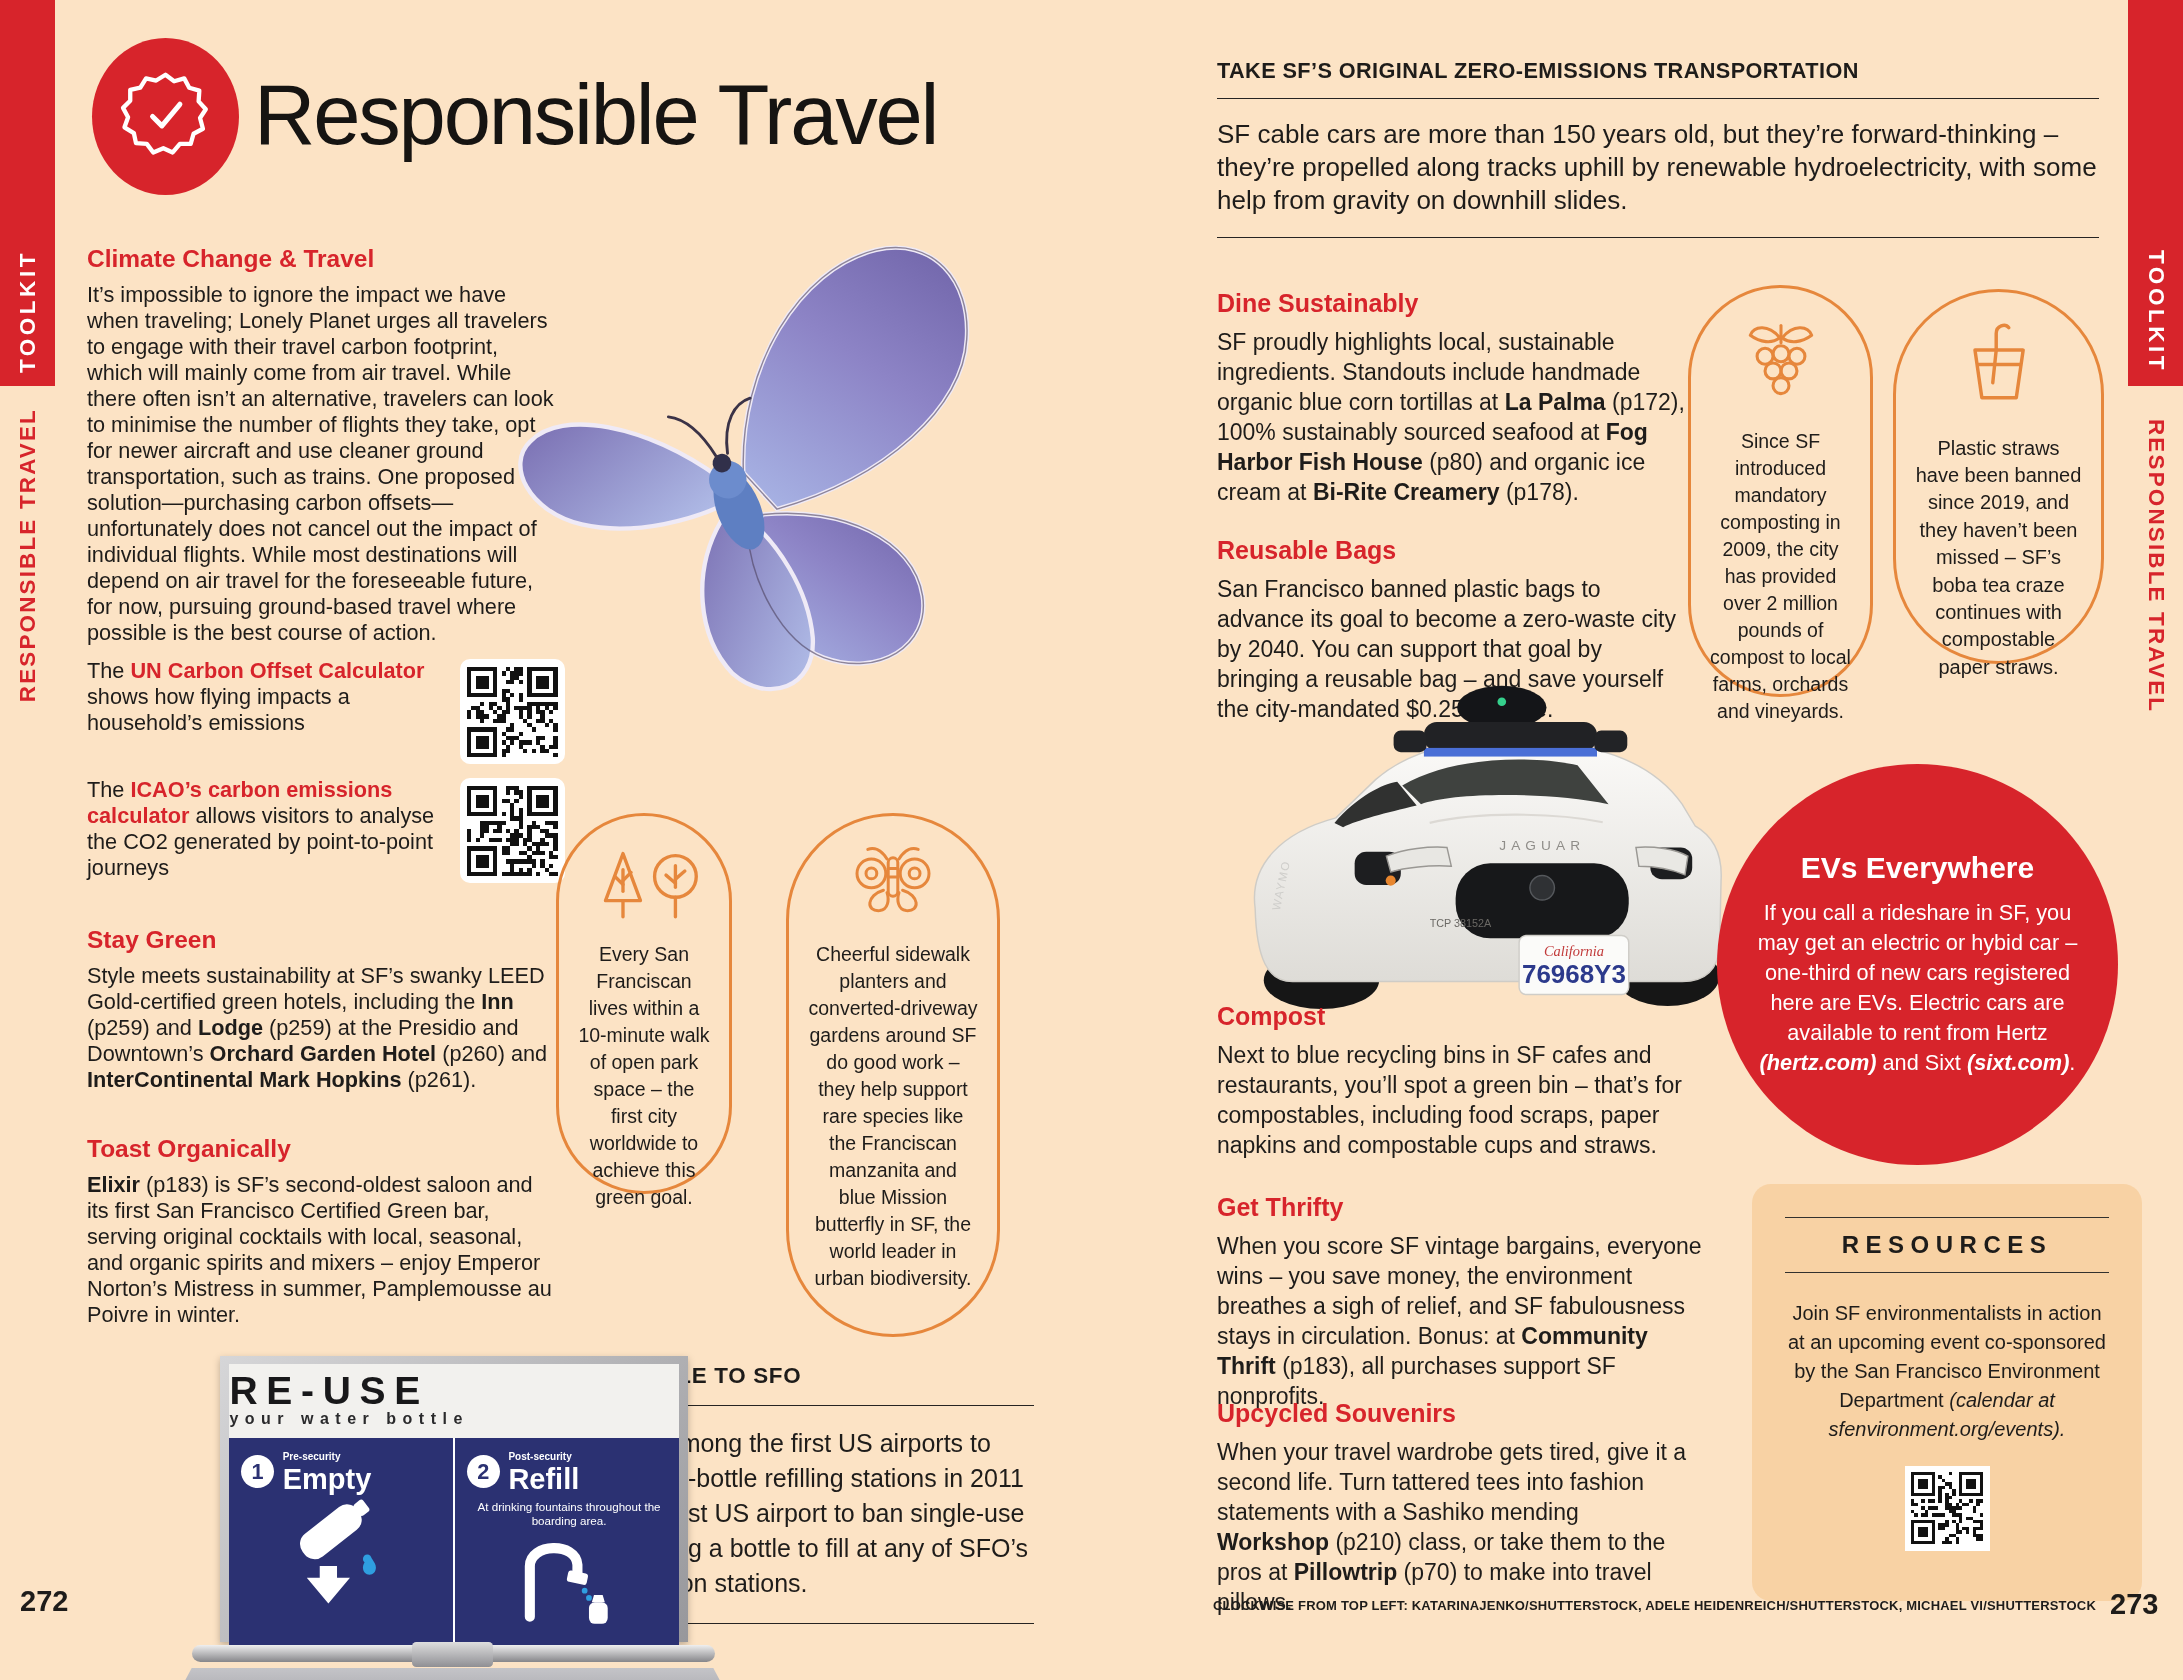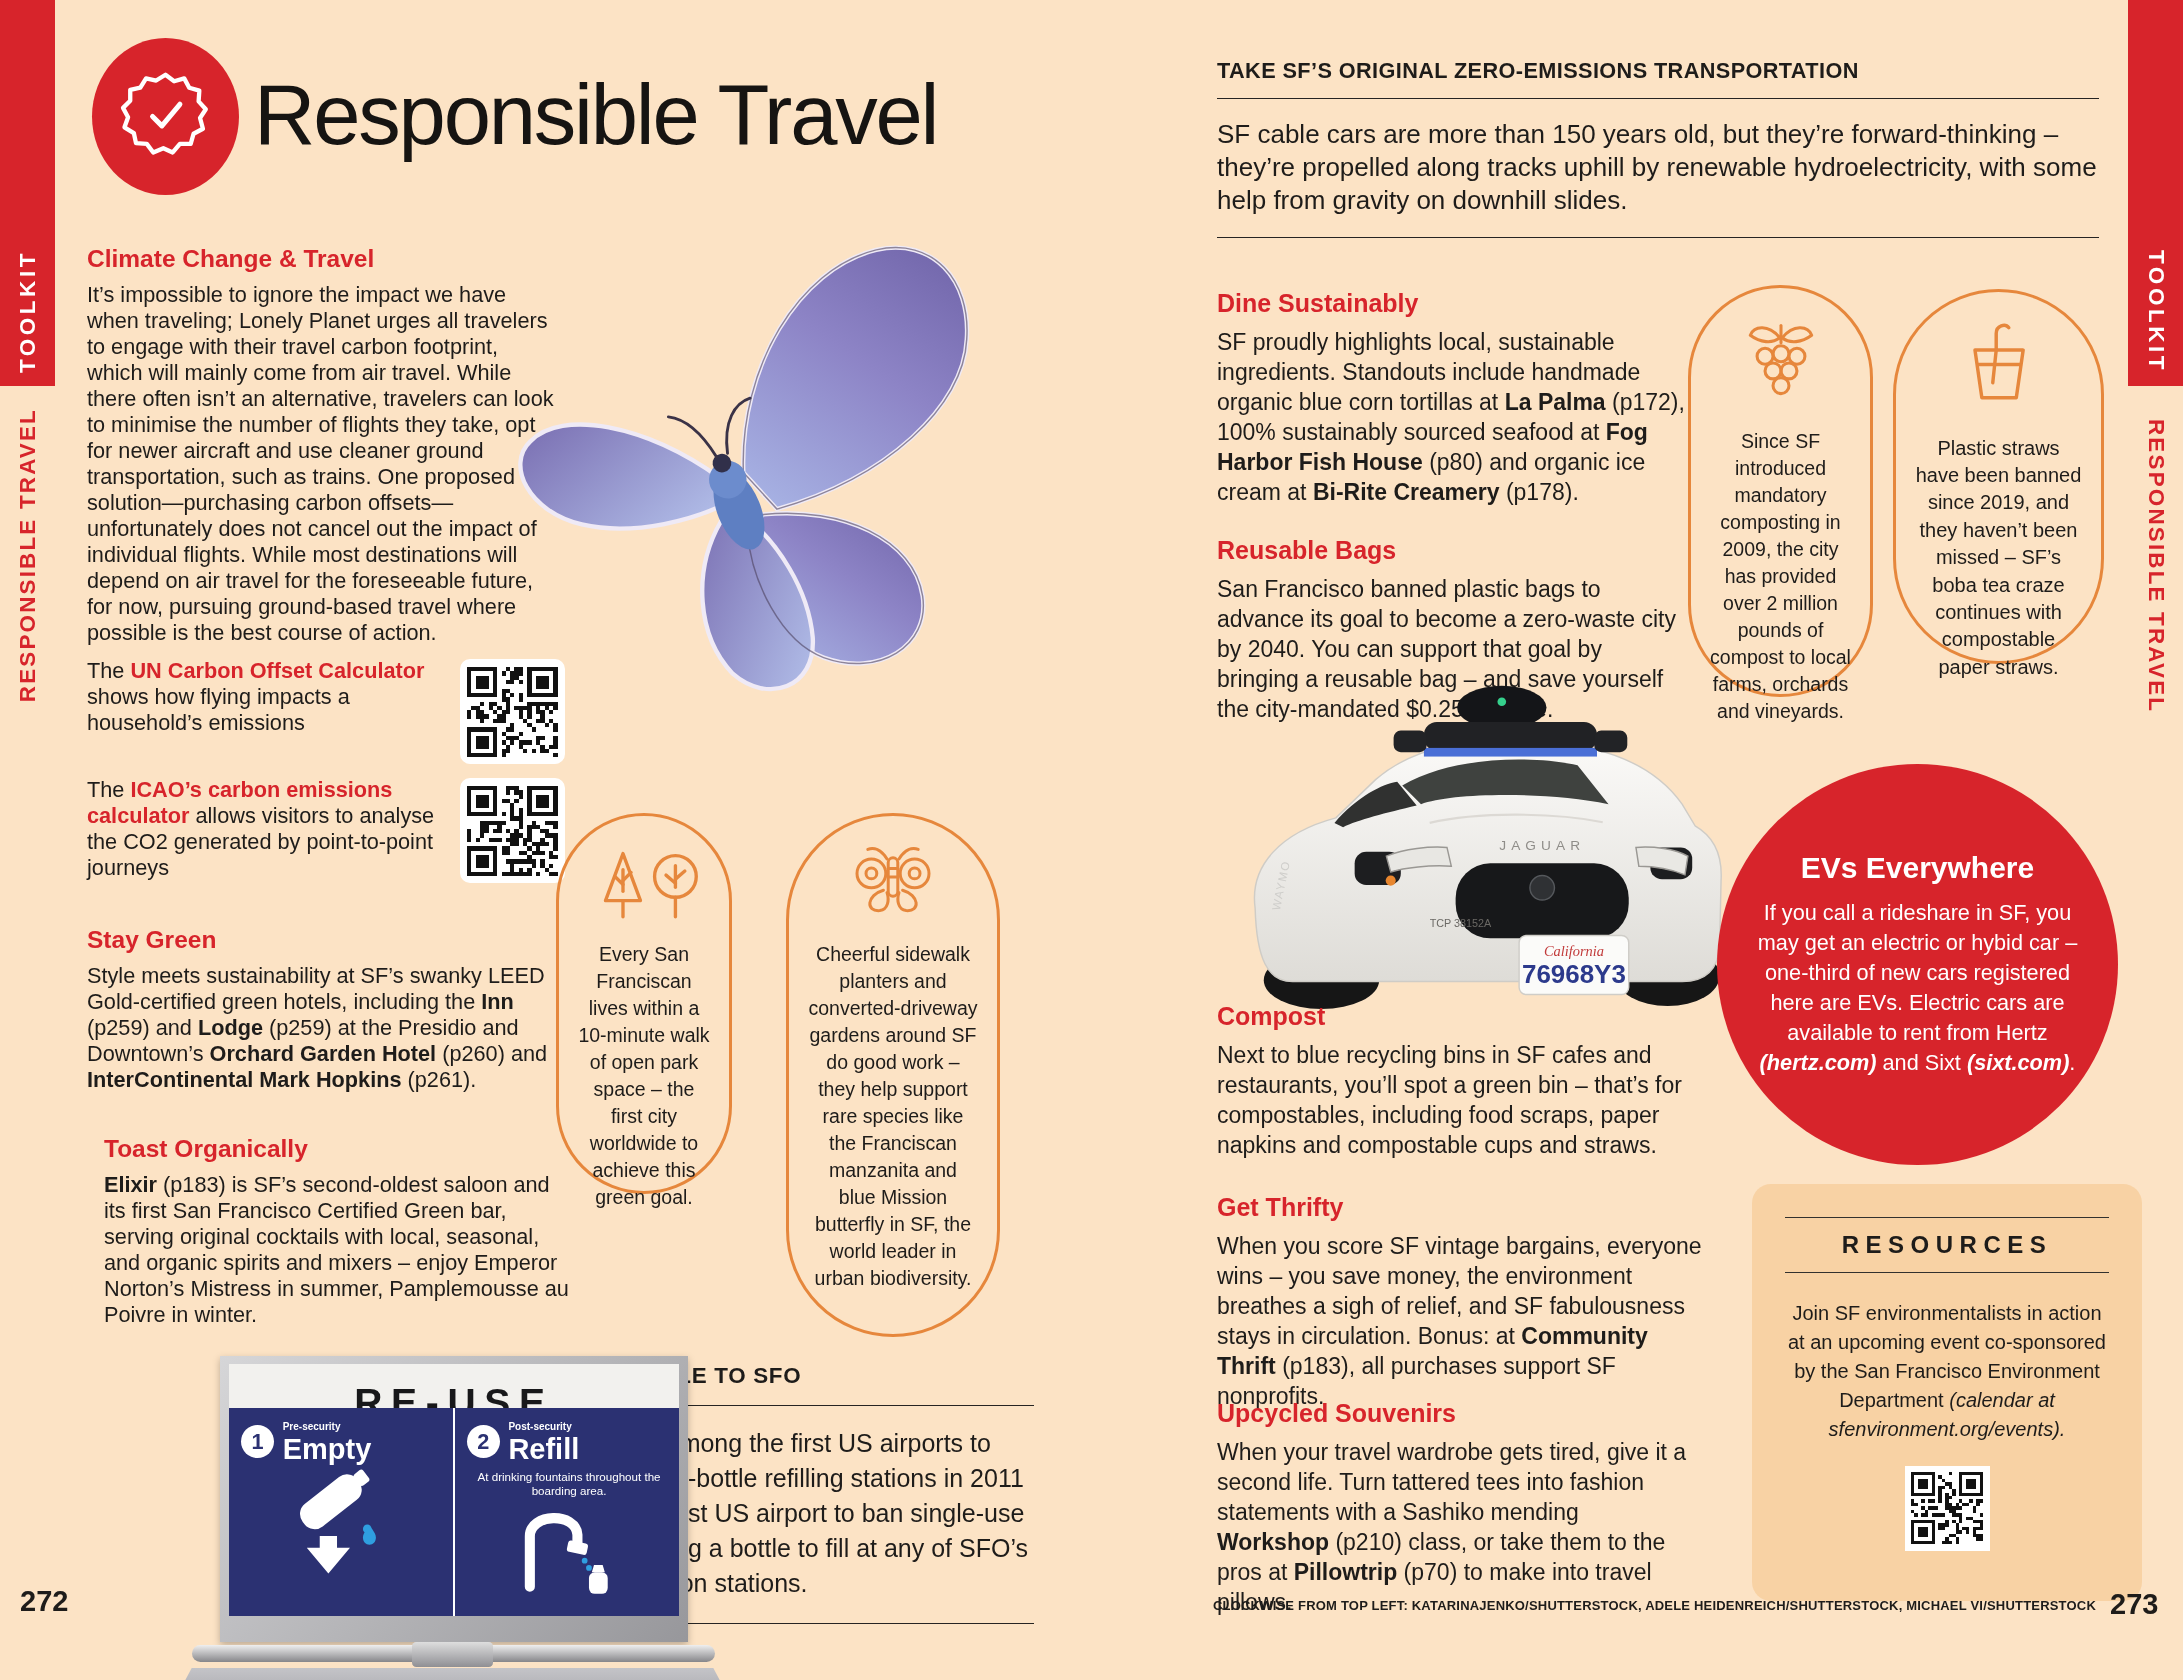--- a/index.html
+++ b/index.html
@@ -70,21 +70,21 @@
   .resources .qr2{width:85px;height:85px;background:#fff;padding:6.5px;margin:21.7px auto 0}
   .resources .qr2 svg{width:100%;height:100%;display:block}
 
   .credits{font-size:13px;font-weight:700;letter-spacing:0.2px;white-space:nowrap}
   .pagenum{font-size:29px;font-weight:700}
 
   
   .reuse{left:172px;top:1356px;width:559px;height:332px}
   .sign{position:absolute;left:48px;top:0;width:468px;height:286px;
     background:linear-gradient(135deg,#d6d6d8,#97979b);padding:8px 9.4px 9.4px;box-shadow:0 2.9px 7.2px rgba(0,0,0,.25)}
-  .sign-head{background:#f2f1ee;height:44px;text-align:center;padding-top:19px}
+  .sign-head{background:#f2f1ee;height:74px;text-align:left;padding-top:7px}
   .sign-head .t1{font-size:39px;font-weight:800;letter-spacing:8.7px;line-height:39px;color:#18181a}
   .sign-head .t2{font-size:16px;font-weight:700;letter-spacing:6.5px;color:#2a2a2c}
   .sign-body{position:relative;background:var(--navy);height:208px;display:flex;color:#fff}
   .sign-col{flex:1;padding:11.6px 7.2px 0 11.6px;position:relative}
   .sign-div{width:2.2px;background:#fff}
   .stephead{display:flex;align-items:center;gap:8.7px}
   .stepnum{flex:none;width:33px;height:33px;border-radius:50%;background:#fff;color:var(--navy);
     font-weight:800;font-size:21.7px;display:flex;align-items:center;justify-content:center}
   .steptag{font-size:10px;font-weight:700;line-height:14.4px}
   .stepact{font-size:29px;font-weight:700;line-height:30px}
@@ -387,21 +387,21 @@
           <rect x="2" y="16" width="3" height="3" fill="#111"></rect>
         </svg>
       </div>
   </div>
 
   <div class="abs" style="left:87px;top:926px;width:471px">
     <div class="h-red">Stay Green</div>
     <div class="body-l"><span>Style meets sustainability at SF’s swanky LEED Gold-certified green hotels, including the </span><span class="b">Inn</span><span> (p259) and </span><span class="b">Lodge</span><span> (p259) at the Presidio and Downtown’s </span><span class="b">Orchard Garden Hotel</span><span> (p260) and </span><span class="b">InterContinental Mark Hopkins</span><span> (p261).</span></div>
   </div>
 
-  <div class="abs" style="left:104px;top:1135px;width:471px">
+  <div class="abs" style="left:87px;top:1135px;width:471px">
     <div class="h-red">Toast Organically</div>
     <div class="body-l"><span class="b">Elixir</span><span> (p183) is SF’s second-oldest saloon and its first San Francisco Certified Green bar, serving original cocktails with local, seasonal, and organic spirits and mixers – enjoy Emperor Norton’s Mistress in summer, Pamplemousse au Poivre in winter.</span></div>
   </div>
 
   <svg class="abs" style="left:498px;top:231px" width="541" height="505" viewBox="0 0 750 700">
     <defs>
       <linearGradient id="wg1" x1="0" y1="1" x2="1" y2="0">
         <stop offset="0" stop-color="#a9b6e6"></stop>
           <stop offset=".55" stop-color="#8d84c6"></stop>
           <stop offset="1" stop-color="#6f63a8"></stop>

